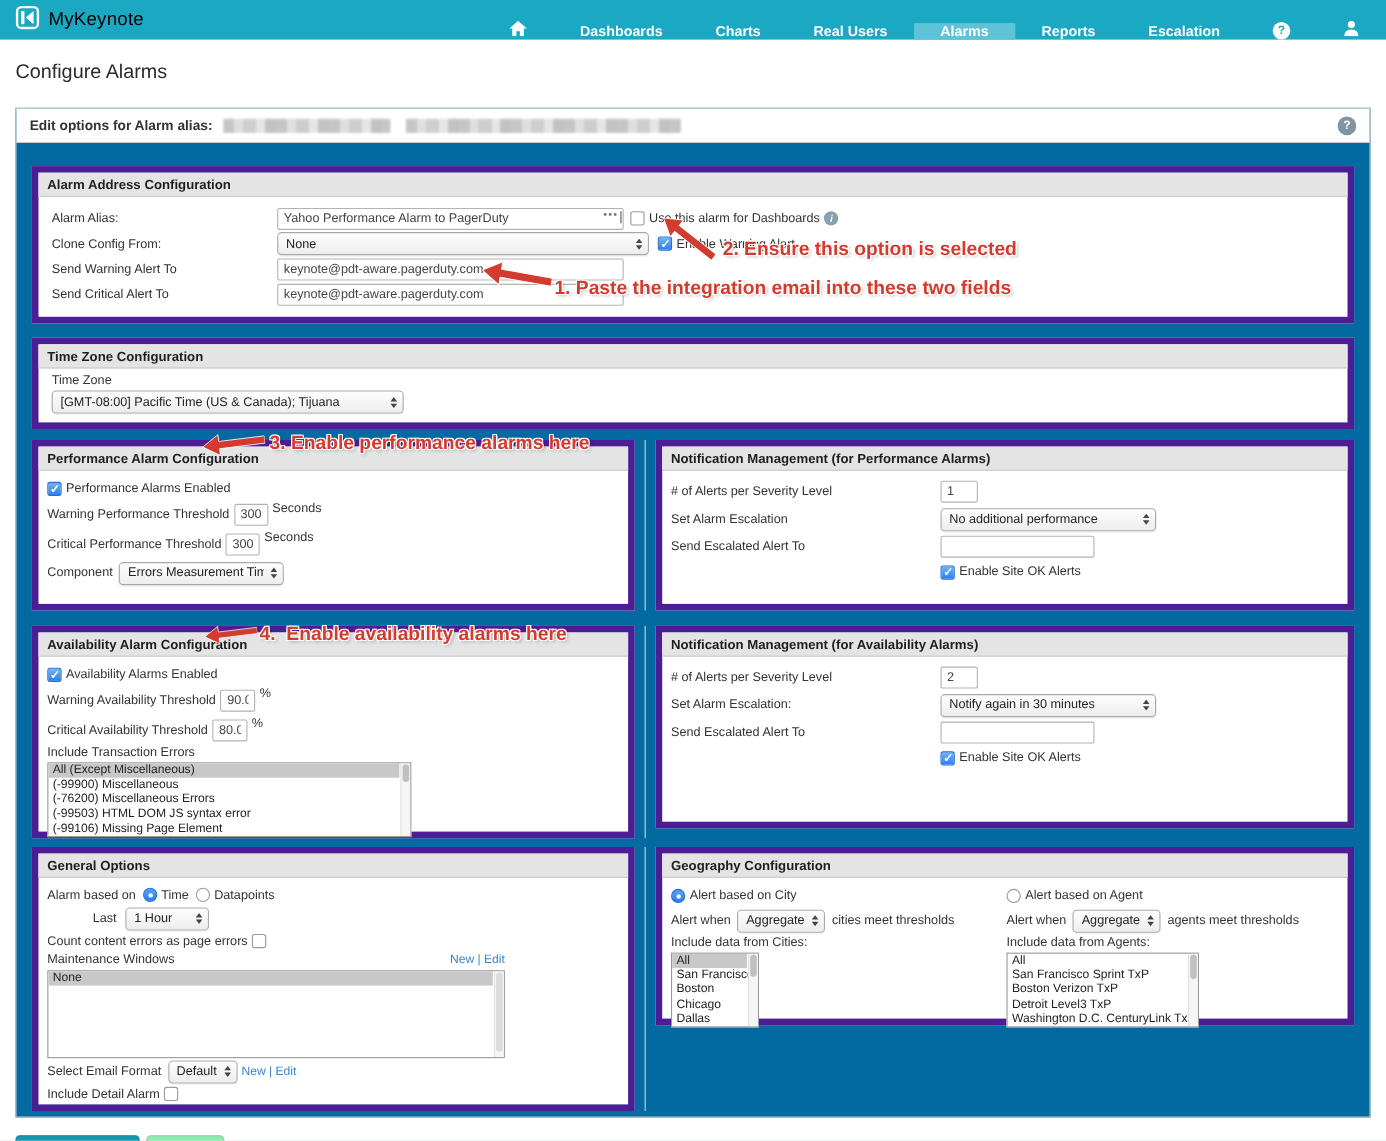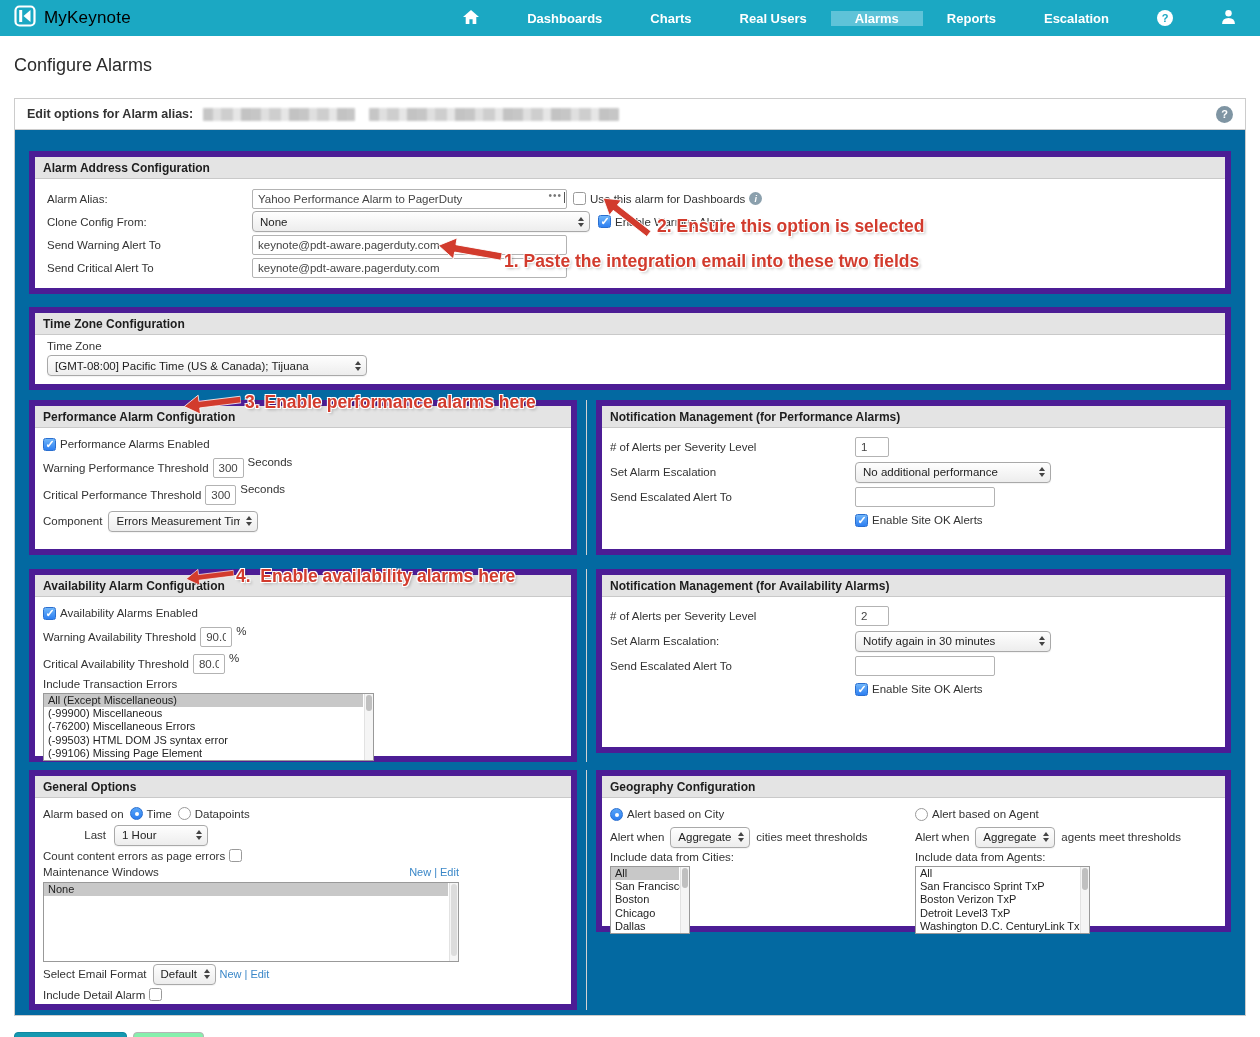--- a/index.html
+++ b/index.html
@@ -5,21 +5,21 @@
   * { margin:0; padding:0; box-sizing:border-box; }
   html,body { background:#fff; }
   body {
     width:1260px; height:1037px; position:relative; overflow:hidden;
     font-family:"Liberation Sans", sans-serif; color:#333;
   }
   
   .topnav { height:36px; background:#1ba8c3; display:flex; align-items:stretch; }
   .brand { display:flex; align-items:center; gap:8px; padding:0 14px; }
   .brand-name { color:#000000; font-size:17px; font-weight:400; letter-spacing:.2px; }
-  .nav-right { margin-left:auto; display:flex; align-items:center; }
+  .nav-right { margin-left:auto; display:flex; align-items:flex-end; }
   .nav-icon-item, .nav-item { display:flex; align-items:center; color:#fff; font-size:13px; font-weight:bold; padding:0 24px; cursor:pointer; }
   .nav-item.active { background:#5fc3d8; }
   .help-circle { width:16px; height:16px; border-radius:50%; background:#fff; color:#1ba8c3; font-size:11px; font-weight:bold; display:flex; align-items:center; justify-content:center; }
   
   .page-title { margin:18px 14px 0; font-size:18px; line-height:22px; color:#2b2b2b; }
   .panel { margin:22px 14px 0; background:#0369a1; border:1px solid #ccc; }
   .edit-bar { height:31px; background:#fff; border-bottom:1px solid #ccc; display:flex; align-items:center; padding:0 12px; font-size:12.5px; font-weight:bold; color:#333; }
   .redacted { height:13px; border-radius:1px; filter:blur(1px); opacity:.8; display:inline-block; margin-left:10px;
     background:repeating-linear-gradient(90deg,#b9b9b9 0 10px,#d8d8d8 10px 18px,#c3c3c3 18px 30px,#e0e0e0 30px 38px,#b5b5b5 38px 48px); }
   .edit-help { margin-left:auto; width:17px; height:17px; border-radius:50%; background:#7f95a3; color:#fff; font-size:11px; font-weight:bold; display:flex; align-items:center; justify-content:center; cursor:pointer; }
@@ -301,21 +301,21 @@
         <div class="sec-body">
           <div class="row" style="min-height:19px">
             <span class="lbl">Alarm based on</span>
             <span class="radio on gap6"></span>
             <span class="lbl gap4">Time</span>
             <span class="radio gap6"></span>
             <span class="lbl gap4">Datapoints</span>
           </div>
           <div class="row" style="min-height:24px">
             <span class="lbl" style="width:63px; text-align:right">Last</span>
-            <span class="sel gap8" style="width:94px">
+            <span class="sel gap8" style="width:76px">
               <span class="t">1 Hour</span>
               <span class="arrs">
                   <i class="up"></i>
                   <i class="dn"></i>
                 </span>
             </span>
           </div>
           <div class="row" style="min-height:17px">
             <span class="lbl">Count content errors as page errors</span>
             <span class="cb gap4"></span>

